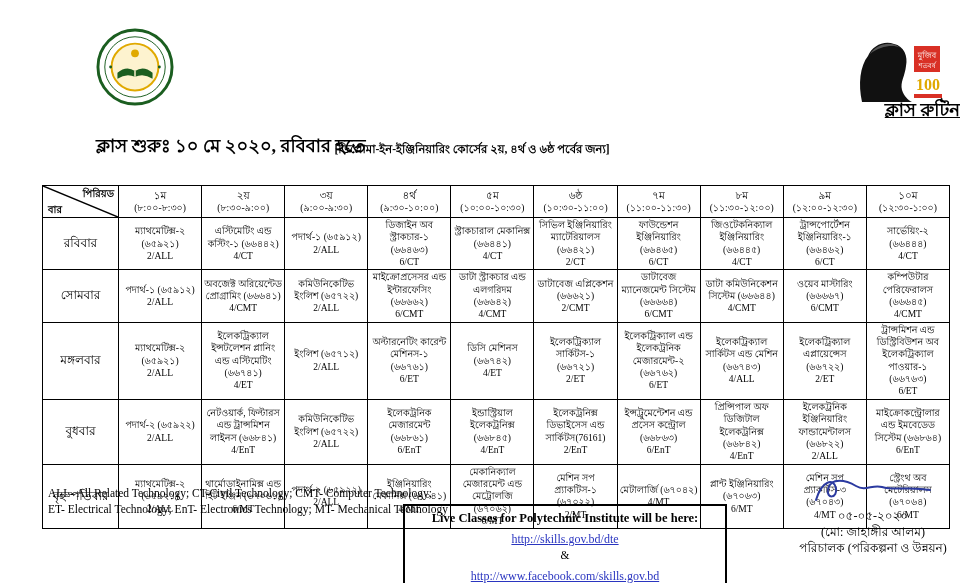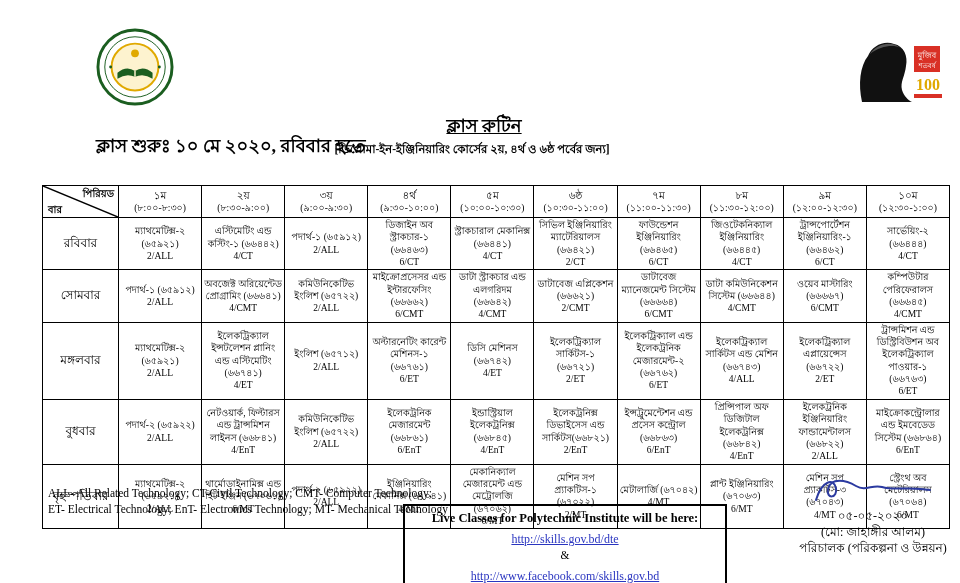--- a/index.html
+++ b/index.html
@@ -11,21 +11,21 @@
   .gov-line1{font-size:12.5px;}
   .gov-line2{font-size:20px;font-weight:bold;letter-spacing:3px;margin:2px 0;}
   .gov-line3{font-size:12.5px;font-weight:bold;}
   .gov-line4{font-size:12.5px;}
   .gov-line5{font-size:12.5px;}
 
   .logo-left{position:absolute;left:96px;top:28px;width:78px;height:78px;}
   .logo-right{position:absolute;left:850px;top:32px;width:100px;height:74px;}
 
   
-  .main-title{position:absolute;top:112px;left:0;right:0;text-align:center;
+  .main-title{position:absolute;top:96px;left:0;right:0;text-align:right;
     font-size:18px;font-weight:bold;text-decoration:underline;padding-left:8px;}
   .start-note{position:absolute;left:96px;top:132px;font-size:18px;font-weight:bold;}
   .subtitle{position:absolute;left:0;right:16px;top:141px;text-align:center;font-size:11.5px;font-weight:bold;}
   .medium-title{position:absolute;left:0;right:0;top:160px;text-align:center;
     font-size:13.5px;font-weight:bold;text-decoration:underline;font-family:"Liberation Serif",serif;}
 
   
   table.routine{position:absolute;left:42px;top:185px;width:908px;border-collapse:collapse;
     table-layout:fixed;font-size:9.5px;}
   table.routine col.daycol{width:76px;}
@@ -310,21 +310,21 @@
           </td>
           <td>
             <div class="subj">ইলেকট্রনিক মেজারমেন্ট (৬৬৮৬১)</div>
             <div class="grp">6/EnT</div>
           </td>
           <td>
             <div class="subj">ইন্ডাস্ট্রিয়াল ইলেকট্রনিক্স (৬৬৮৪৫)</div>
             <div class="grp">4/EnT</div>
           </td>
           <td>
-            <div class="subj">ইলেকট্রনিক্স ডিভাইসেস এন্ড সার্কিটস(৬৬৮২১)</div>
+            <div class="subj">ইলেকট্রনিক্স ডিভাইসেস এন্ড সার্কিটস(76161)</div>
             <div class="grp">2/EnT</div>
           </td>
           <td>
             <div class="subj">ইন্সট্রুমেন্টেশন এন্ড প্রসেস কন্ট্রোল (৬৬৮৬৩)</div>
             <div class="grp">6/EnT</div>
           </td>
           <td>
             <div class="subj">প্রিন্সিপাল অফ ডিজিটাল ইলেকট্রনিক্স (৬৬৮৪২)</div>
             <div class="grp">4/EnT</div>
           </td>

